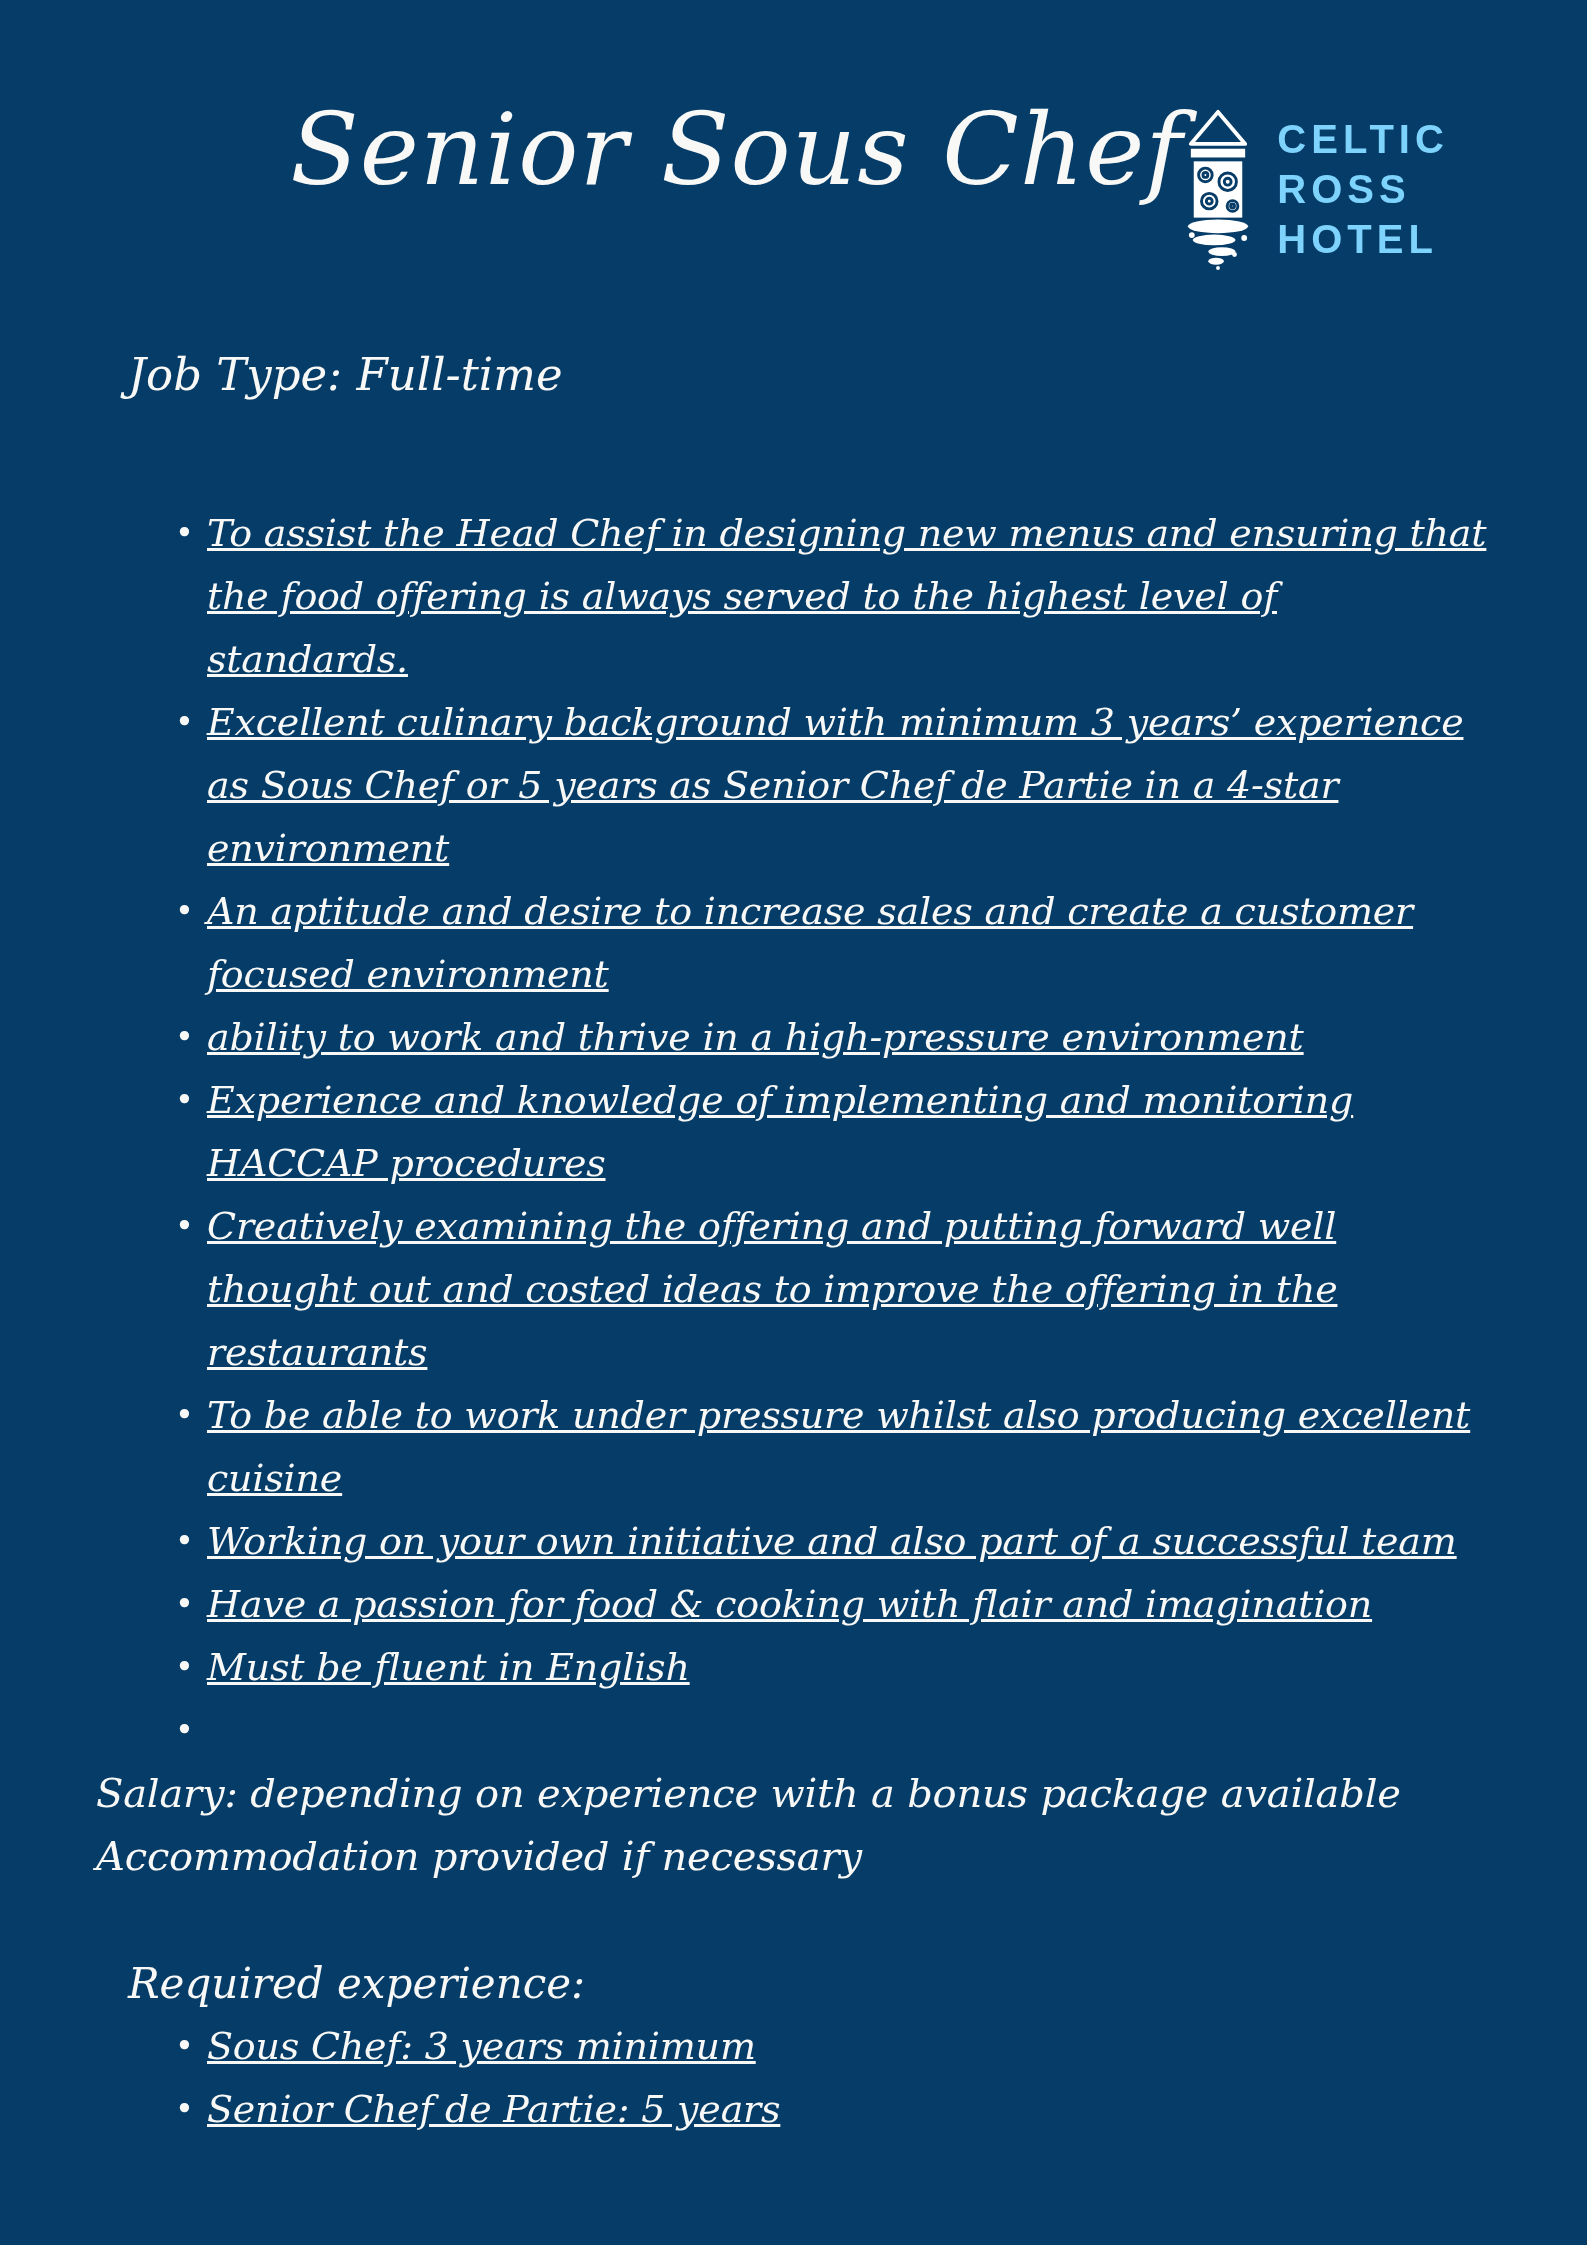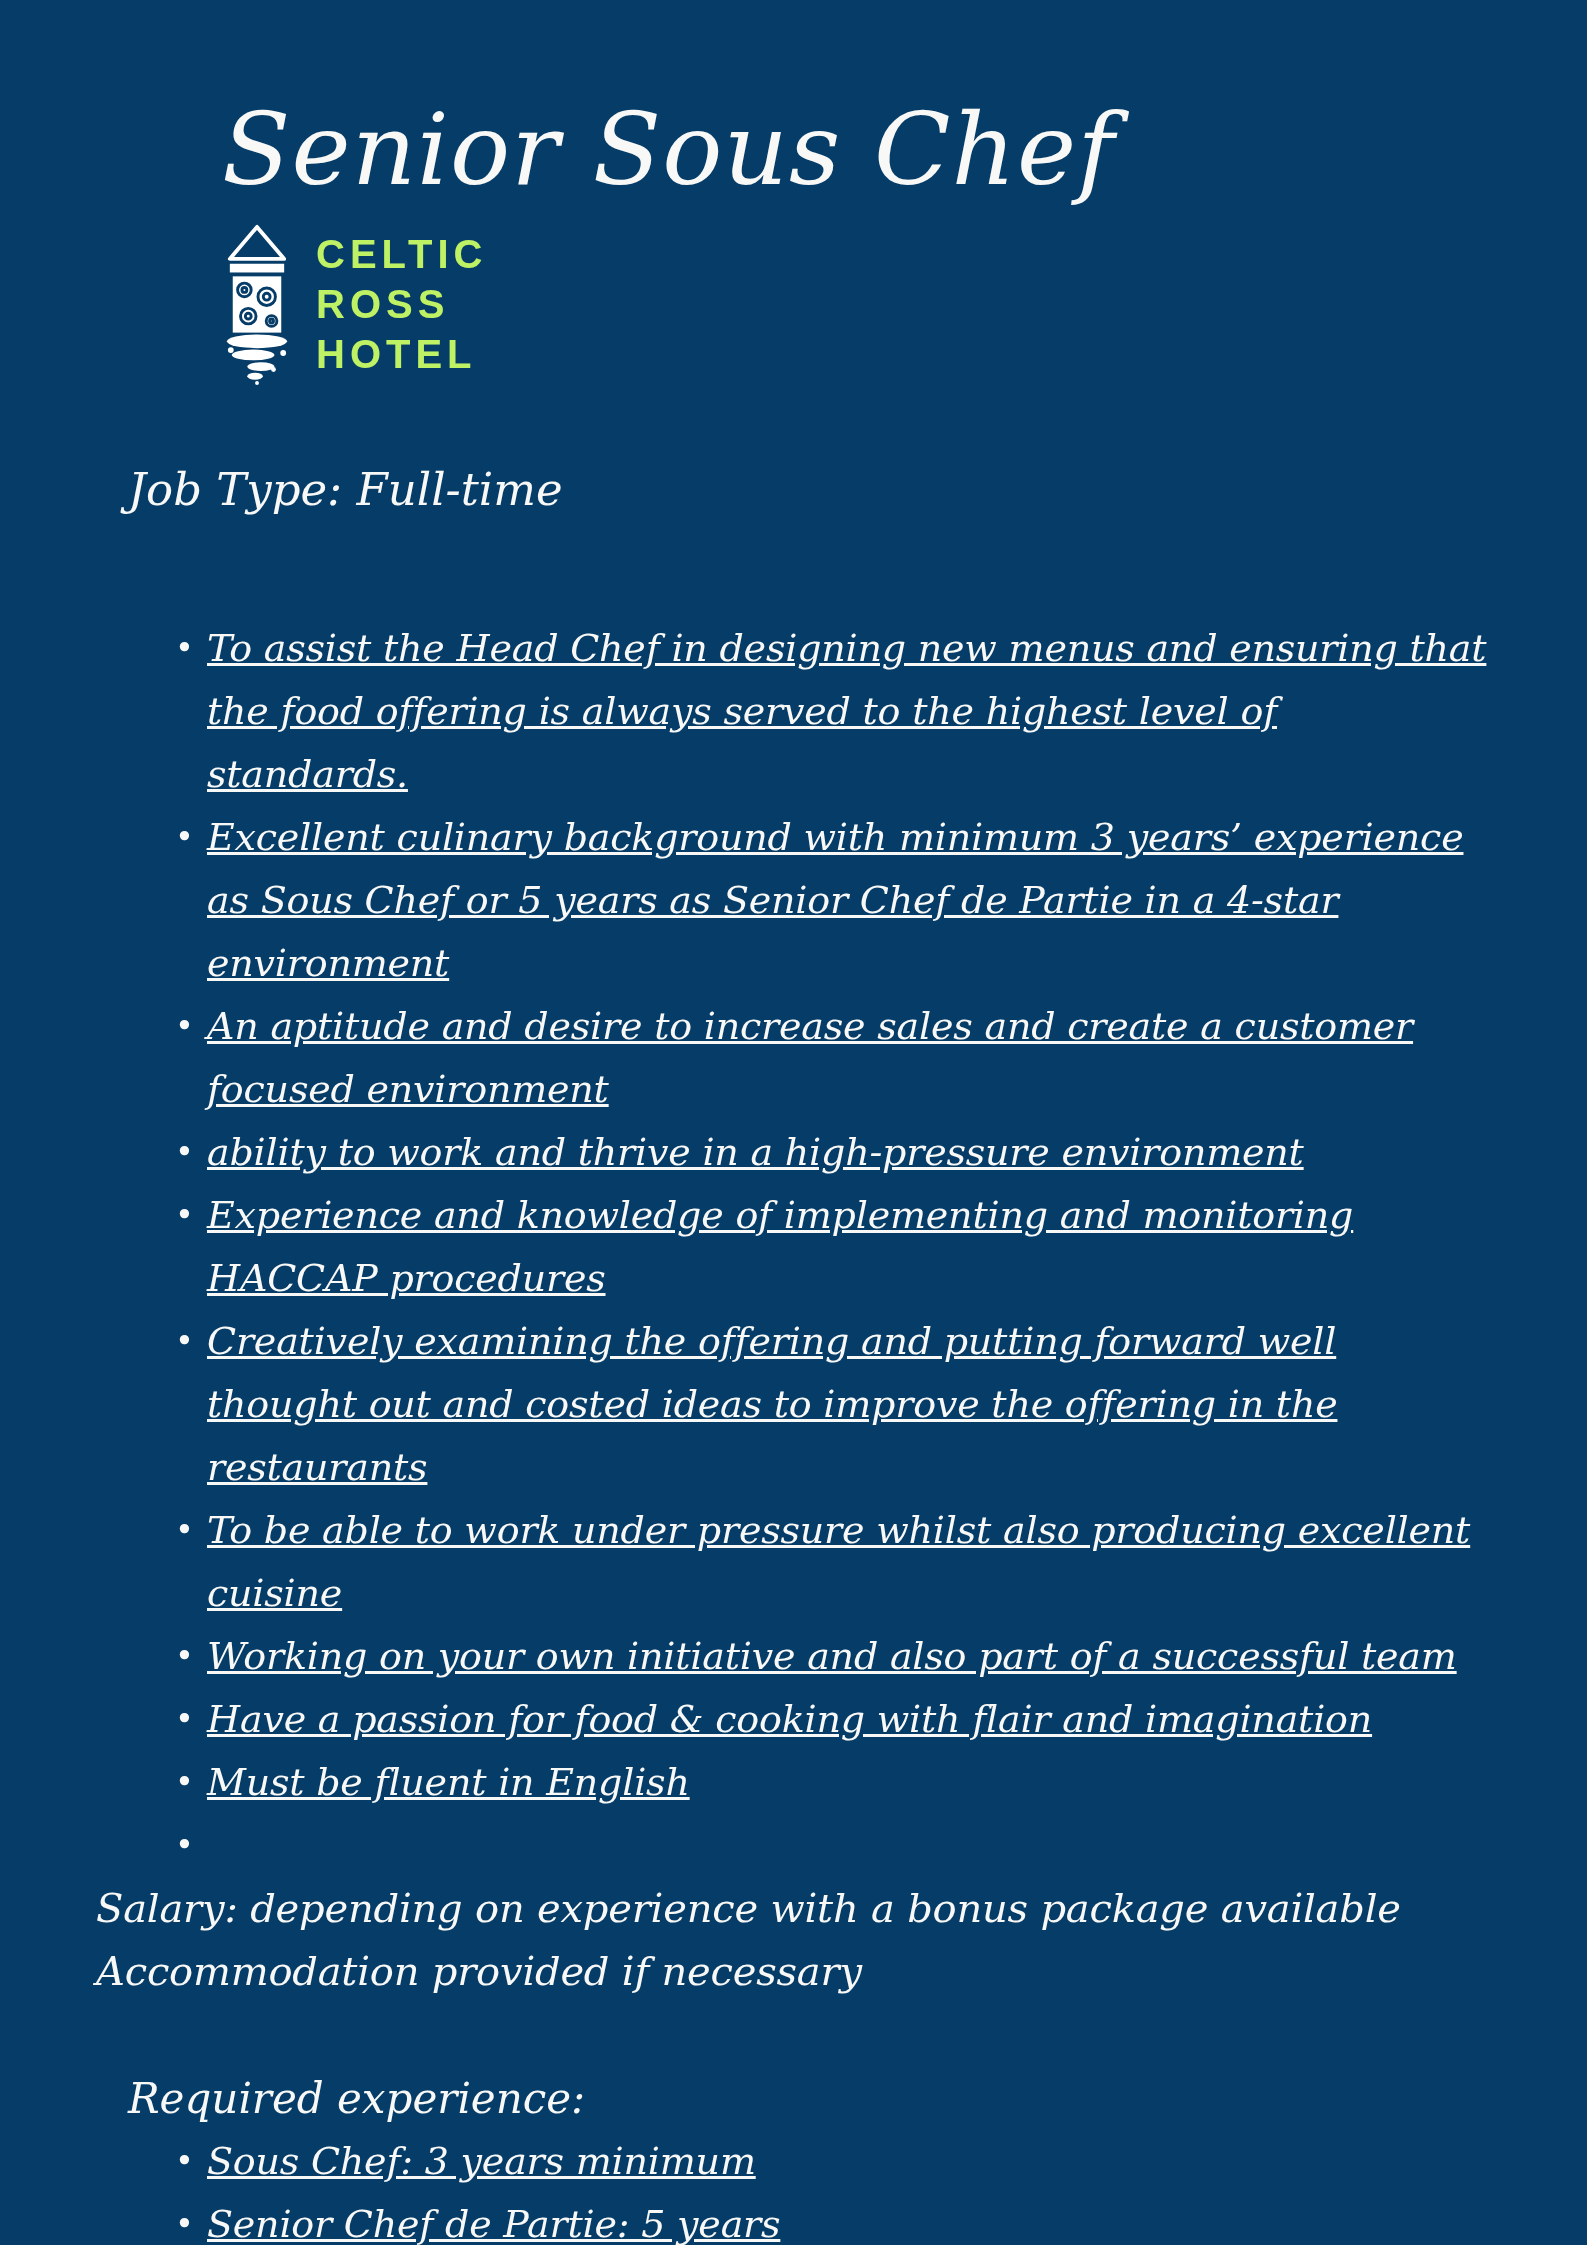--- a/index.html
+++ b/index.html
@@ -11,41 +11,40 @@
     font-family:"DejaVu Serif", serif;
     font-style:italic;
     overflow:hidden;
     box-sizing:border-box;
   }
   .header {
     display:flex;
     justify-content:center;
     align-items:flex-start;
     padding:92px 70px 0 222px;
-    flex-direction:column;
   }
   .title {
     margin:0;
     font-size:100px;
     font-weight:400;
     line-height:1.15;
     white-space:nowrap;
     letter-spacing:1px;
   }
   .logo { display:flex; align-items:flex-start; gap:24px; padding-top:16px; }
   .logo-icon svg { display:block; width:70px; height:162px; }
   .logo-text {
     font-family:"Liberation Sans", sans-serif;
     font-style:normal;
     font-weight:700;
     font-size:40px;
     line-height:50px;
     letter-spacing:5px;
     text-transform:uppercase;
-    color:#bef264;
+    color:#7dd3fc;
     margin-top:6px;
   }
   .job-type {
     margin:78px 128px 6px 128px;
     font-size:45px;
     line-height:1.2;
   }
   ul.bullets {
     list-style:none;
     margin:100px 90px 0 128px;

